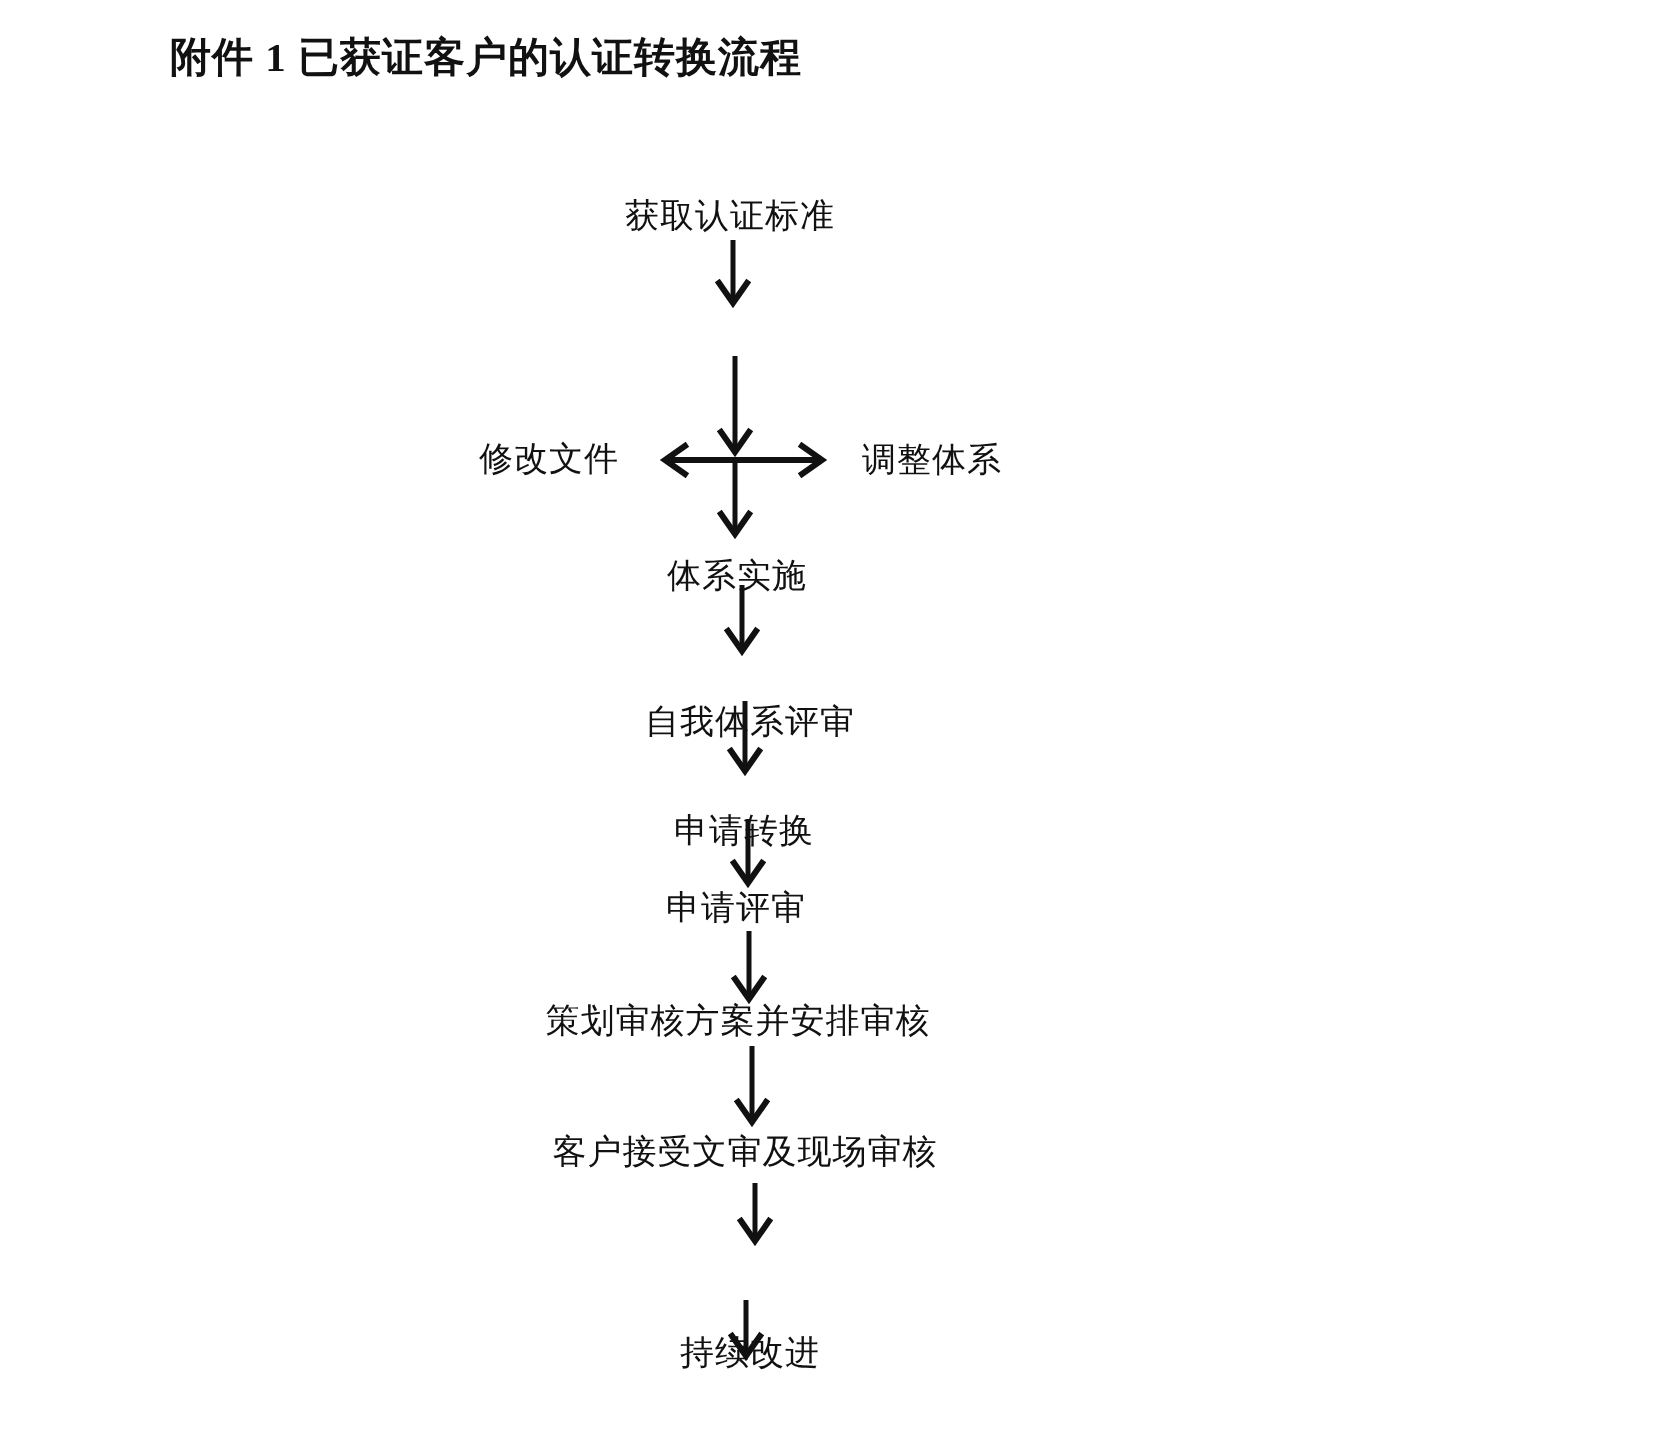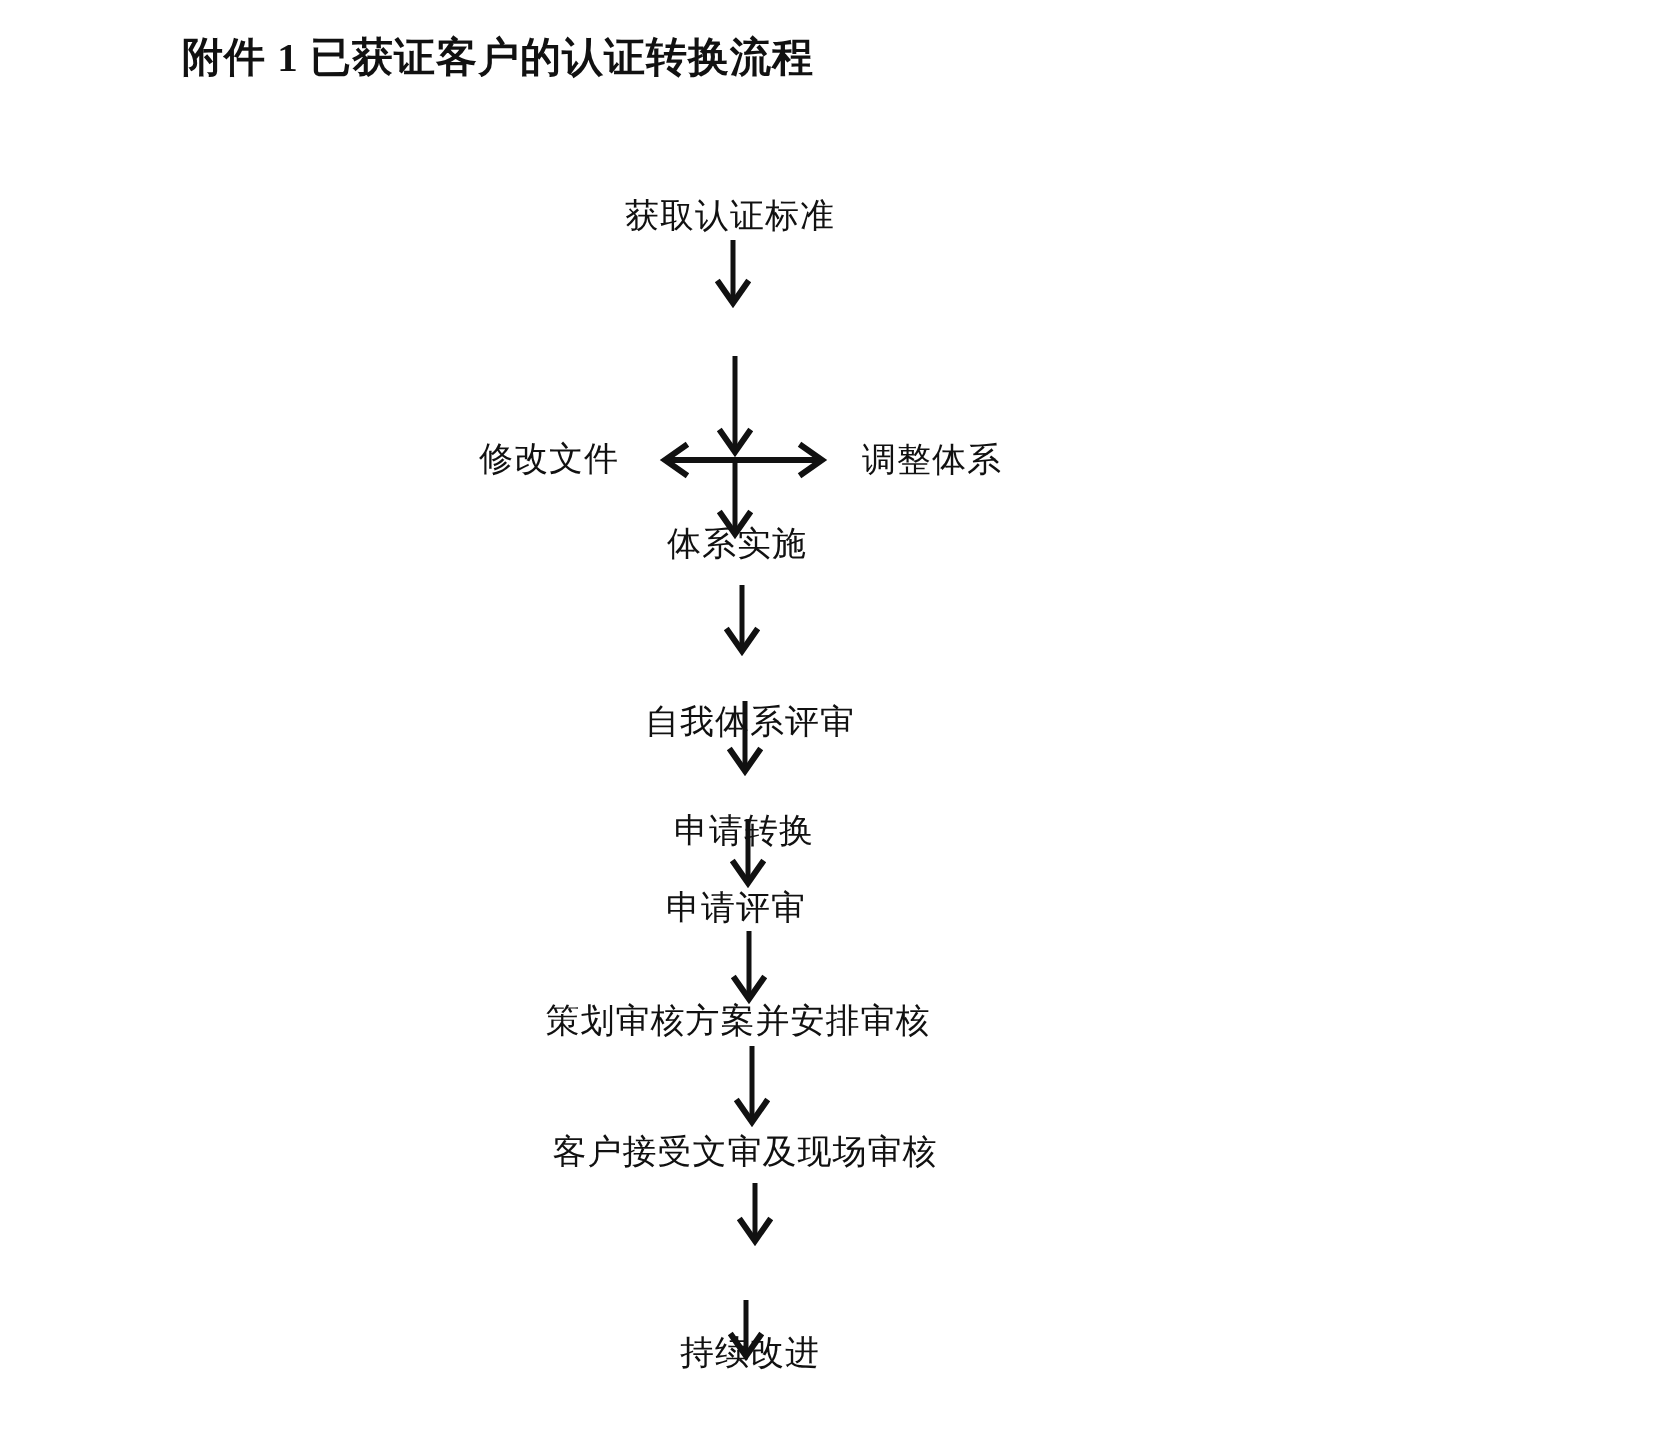--- a/index.html
+++ b/index.html
@@ -13,21 +13,20 @@
     overflow: hidden;
   }
   .page-title {
     position: absolute;
     left: 170px;
     top: 30px;
     font-size: 41px;
     font-weight: 700;
     letter-spacing: 1px;
     white-space: nowrap;
-    margin-left: 12px;
   }
   .node {
     position: absolute;
     transform: translateX(-50%);
     font-size: 34px;
     line-height: 1.1;
     letter-spacing: 1px;
     white-space: nowrap;
     color: #111111;
   }
@@ -73,21 +72,21 @@
     <line x1="752" y1="1046" x2="752" y2="1122" stroke="#111111" stroke-width="5" marker-end="url(#vhead)"></line>
 
     <line x1="755" y1="1183" x2="755" y2="1241" stroke="#111111" stroke-width="5" marker-end="url(#vhead)"></line>
 
     <line x1="746" y1="1300" x2="746" y2="1356" stroke="#111111" stroke-width="5" marker-end="url(#vhead)"></line>
   </svg>
 
   <div class="node" style="left:730px; top:197px;">获取认证标准</div>
   <div class="node" style="left:549px; top:440px;text-align:center;">修改文件</div>
   <div class="node" style="left:932px; top:441px;">调整体系</div>
-  <div class="node" style="left:737px; top:525px;">体系实施</div>
+  <div class="node" style="left:737px; top:557px;">体系实施</div>
   <div class="node" style="left:750px; top:659px;margin-top:44px;">自我体系评审</div>
   <div class="node" style="left:744px; top:780px;margin-top:32px;">申请转换</div>
   <div class="node" style="left:736px; top:892px;font-family:Liberation Mono, monospace;">申请评审</div>
   <div class="node" style="left:745px; top:1133px;">客户接受文审及现场审核</div>
   <div class="node" style="left:738px; top:1002px;">策划审核方案并安排审核</div>
   <div class="node" style="left:750px; top:1334px;">持续改进</div>
 
 </div>
 
 </body></html>

